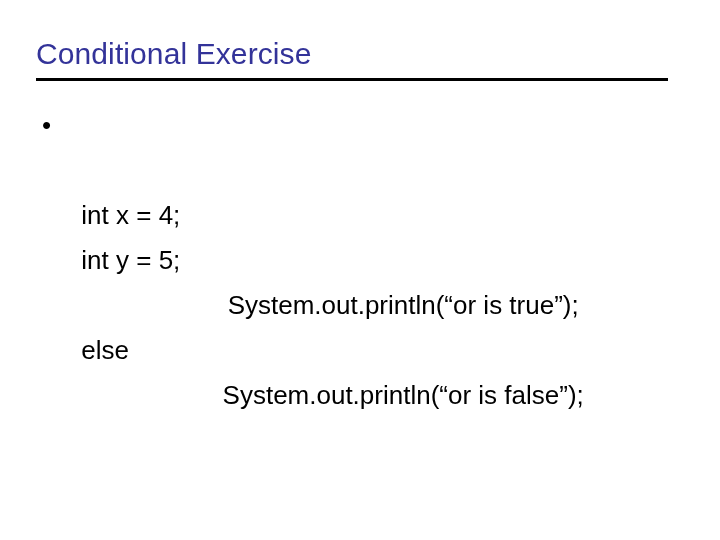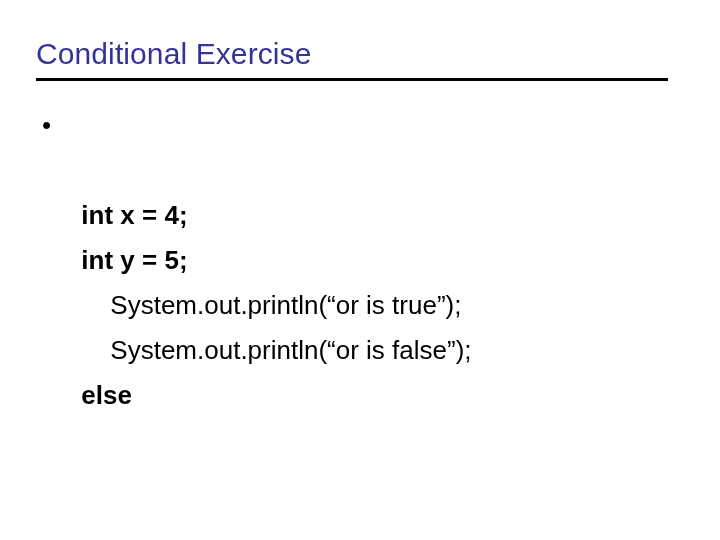--- a/index.html
+++ b/index.html
@@ -67,24 +67,24 @@
   .body-line.bullet .bullet-dot {
     position: absolute;
     left: 6px;
     top: 0;
     line-height: 45px;
     font-size: 26px;
     color: #000000;
   }
   .body-line.indent {
     padding-left: 31px;
+    text-align: center;
   }
   .body-line.plain {
     padding-left: 2px;
-    font-weight: bold;
   }
 </style>
 </head>
 <body>
 
 <div class="slide">
 
   <div class="title-block">
     <h1 class="slide-title">Conditional Exercise</h1>
     <div class="title-rule"></div>
@@ -102,22 +102,22 @@
 
     <div class="body-line plain">
       <span>int y = 5;</span>
     </div>
 
 
     <div class="body-line indent">
       <span>System.out.println(“or is true”);</span>
     </div>
 
+    <div class="body-line plain">
+      <span>else</span>
+    </div>
+
     <div class="body-line indent">
       <span>System.out.println(“or is false”);</span>
-    </div>
-
-    <div class="body-line plain">
-      <span>else</span>
     </div>
 
   </div>
 </div>
 
 </body></html>

